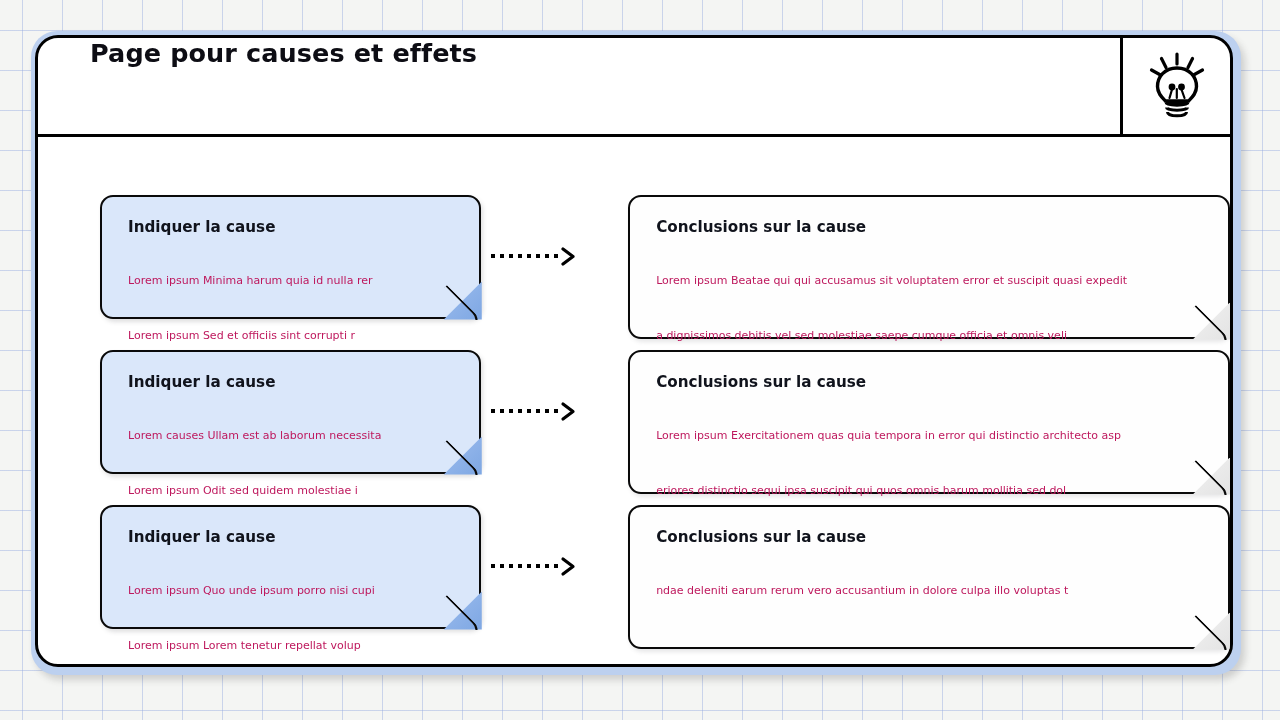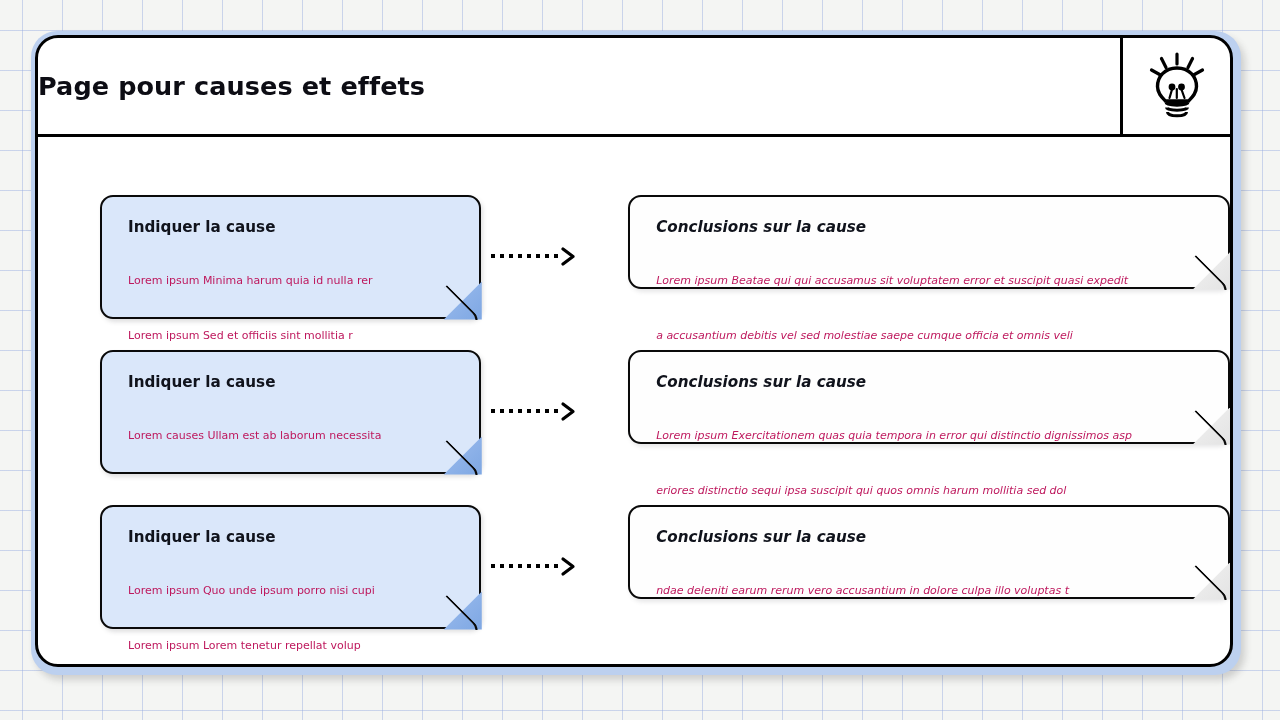--- a/index.html
+++ b/index.html
@@ -53,21 +53,21 @@
     width: 100%;
     height: 99px;
     border-bottom: 3px solid #000;
     display: flex;
     align-items: stretch;
   }
 
   .header-title-zone {
     flex: 1;
     display: flex;
-    align-items: center;
+    padding-left: 52px;
   }
 
   .page-title {
     font-size: 25.5px;
     font-weight: 600;
     color: #0d0d14;
     letter-spacing: 0.1px;
     white-space: nowrap;
   }
 
@@ -161,25 +161,24 @@
     border-bottom: 2.6px solid #0a0a0a;
     border-right: 2.6px solid #0a0a0a;
     border-radius: 0 0 13px 0;
     transform: rotate(-45deg);
     transform-origin: 100% 100%;
   }
 
   
   .conclusion-card {
     width: 605px;
-    height: 94px;
+    height: 144px;
     margin-left: 42px;
     background: #fefefe;
     box-shadow: 2px 3px 4px rgba(70,70,80,0.13);
-    font-style: italic;
   }
 
   .conclusion-card .fold {
     position: absolute;
     right: -2.6px;
     bottom: -2.6px;
     width: 38px;
     height: 38px;
     overflow: hidden;
   }
@@ -259,21 +258,21 @@
         </span>
       </div>
     </div>
 
     <div class="board">
 
       <div class="row">
         <div class="note cause-card">
           <div class="note-title">Indiquer la cause</div>
           <div class="note-line">Lorem ipsum Minima harum quia id nulla rer</div>
-          <div class="note-line">Lorem ipsum Sed et officiis sint mollitia r</div>
+          <div class="note-line">Lorem ipsum Sed et officiis sint corrupti r</div>
           <span class="fold"></span>
         </div>
 
         <div class="connector">
           <svg width="86" height="22" viewBox="0 0 86 22" aria-hidden="true">
             <g fill="#000">
               <rect x="0" y="8" width="4" height="4"></rect>
               <rect x="9" y="8" width="4" height="4"></rect>
               <rect x="18" y="8" width="4" height="4"></rect>
               <rect x="27" y="8" width="4" height="4"></rect>
@@ -282,29 +281,30 @@
               <rect x="54" y="8" width="4" height="4"></rect>
               <rect x="63" y="8" width="4" height="4"></rect>
             </g>
             <path d="M72 3 L82 10.5 L72 18" fill="none" stroke="#000" stroke-width="3.2" stroke-linecap="round" stroke-linejoin="round"></path>
           </svg>
         </div>
 
         <div class="note conclusion-card">
           <div class="note-title">Conclusions sur la cause</div>
           <div class="note-line">Lorem ipsum Beatae qui qui accusamus sit voluptatem error et suscipit quasi expedit</div>
-          <div class="note-line">a accusantium debitis vel sed molestiae saepe cumque officia et omnis veli</div>
+          <div class="note-line">a dignissimos debitis vel sed molestiae saepe cumque officia et omnis veli</div>
           <span class="fold"></span>
         </div>
       </div>
 
       <div class="row">
         <div class="note cause-card">
           <div class="note-title">Indiquer la cause</div>
           <div class="note-line">Lorem causes Ullam est ab laborum necessita</div>
+          <div class="note-line">Lorem ipsum Odit sed quidem molestiae i</div>
           <span class="fold"></span>
         </div>
 
         <div class="connector">
           <svg width="86" height="22" viewBox="0 0 86 22" aria-hidden="true">
             <g fill="#000">
               <rect x="0" y="8" width="4" height="4"></rect>
               <rect x="9" y="8" width="4" height="4"></rect>
               <rect x="18" y="8" width="4" height="4"></rect>
               <rect x="27" y="8" width="4" height="4"></rect>
@@ -312,21 +312,21 @@
               <rect x="45" y="8" width="4" height="4"></rect>
               <rect x="54" y="8" width="4" height="4"></rect>
               <rect x="63" y="8" width="4" height="4"></rect>
             </g>
             <path d="M72 3 L82 10.5 L72 18" fill="none" stroke="#000" stroke-width="3.2" stroke-linecap="round" stroke-linejoin="round"></path>
           </svg>
         </div>
 
         <div class="note conclusion-card">
           <div class="note-title">Conclusions sur la cause</div>
-          <div class="note-line">Lorem ipsum Exercitationem quas quia tempora in error qui distinctio dignissimos asp</div>
+          <div class="note-line">Lorem ipsum Exercitationem quas quia tempora in error qui distinctio architecto asp</div>
           <div class="note-line">eriores distinctio sequi ipsa suscipit qui quos omnis harum mollitia sed dol</div>
           <span class="fold"></span>
         </div>
       </div>
 
       <div class="row">
         <div class="note cause-card">
           <div class="note-title">Indiquer la cause</div>
           <div class="note-line">Lorem ipsum Quo unde ipsum porro nisi cupi</div>
           <div class="note-line">Lorem ipsum Lorem tenetur repellat volup</div>

